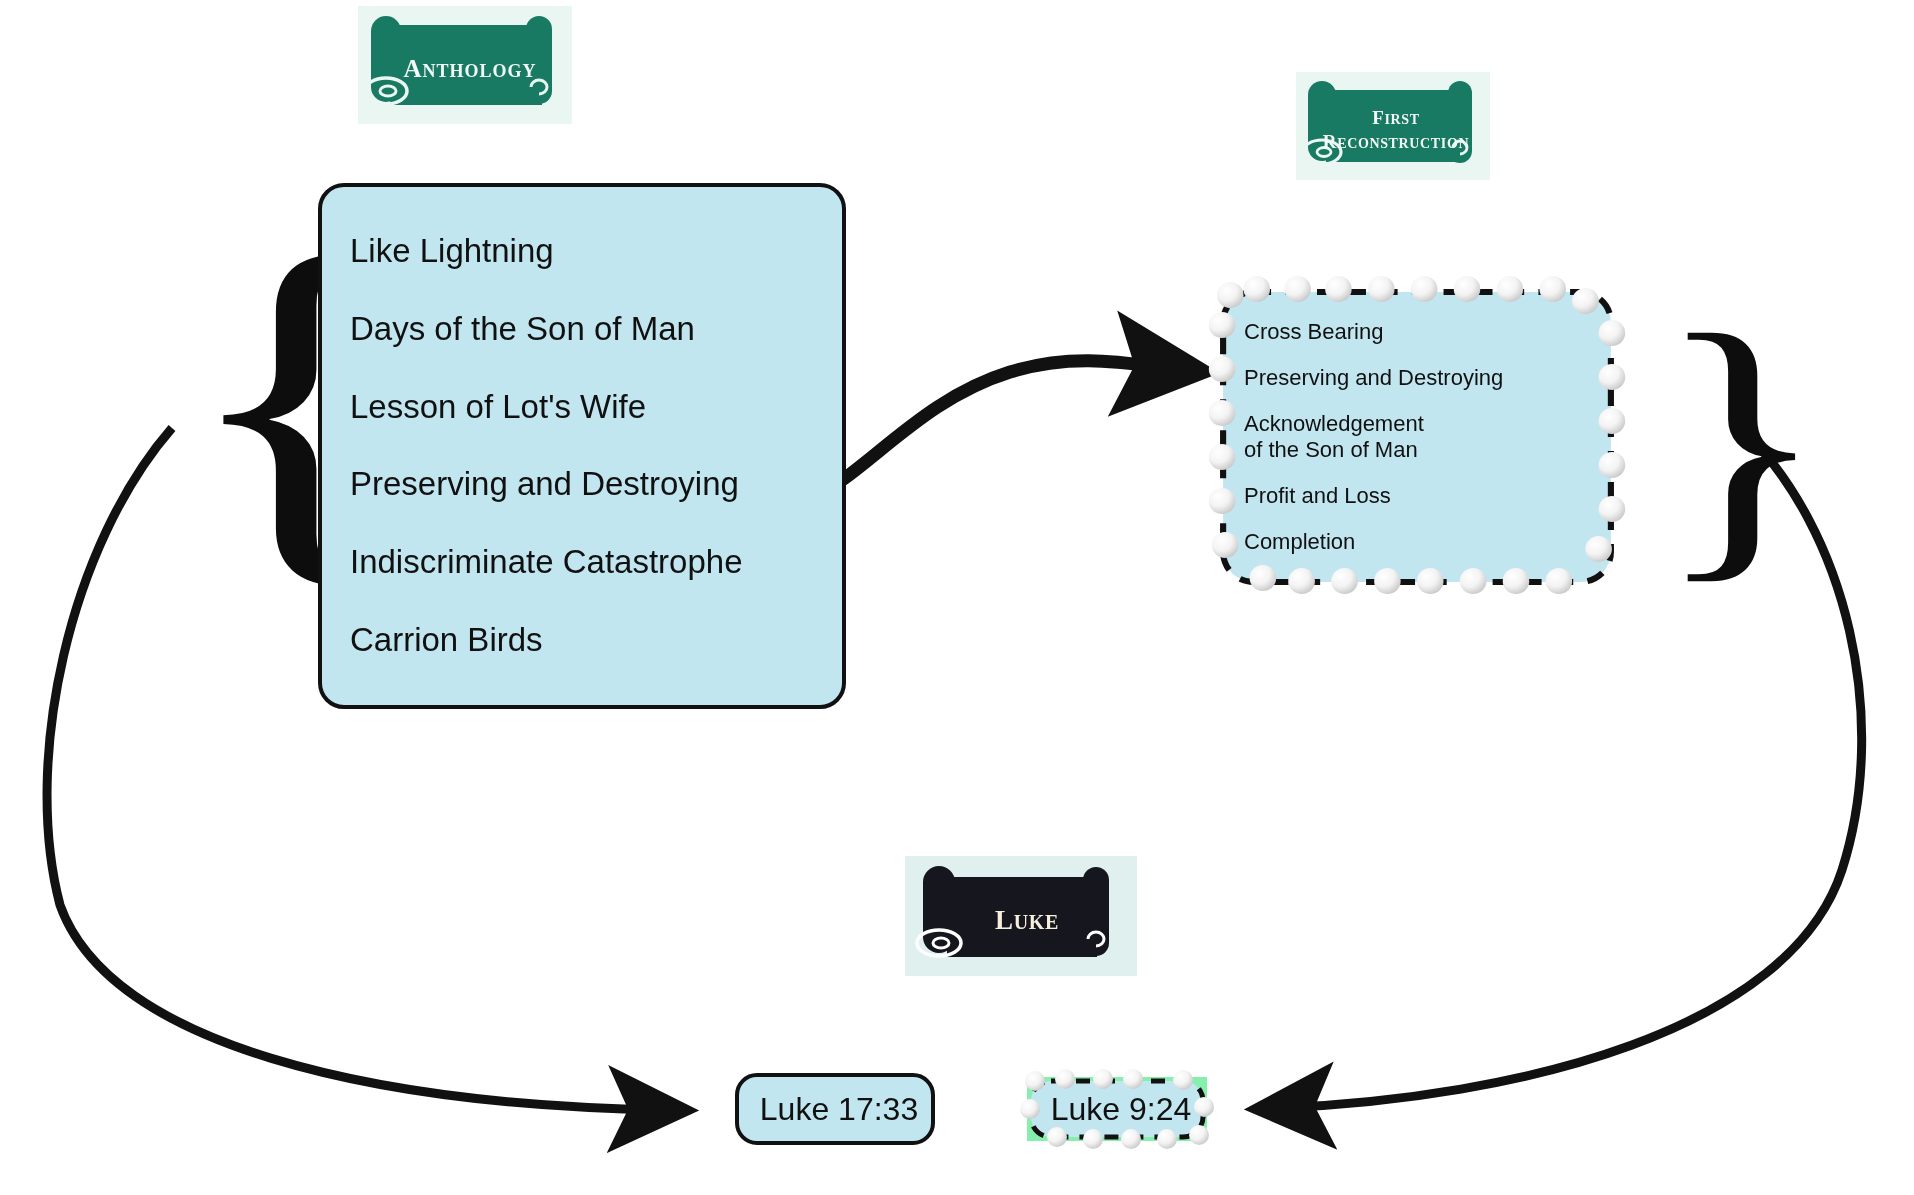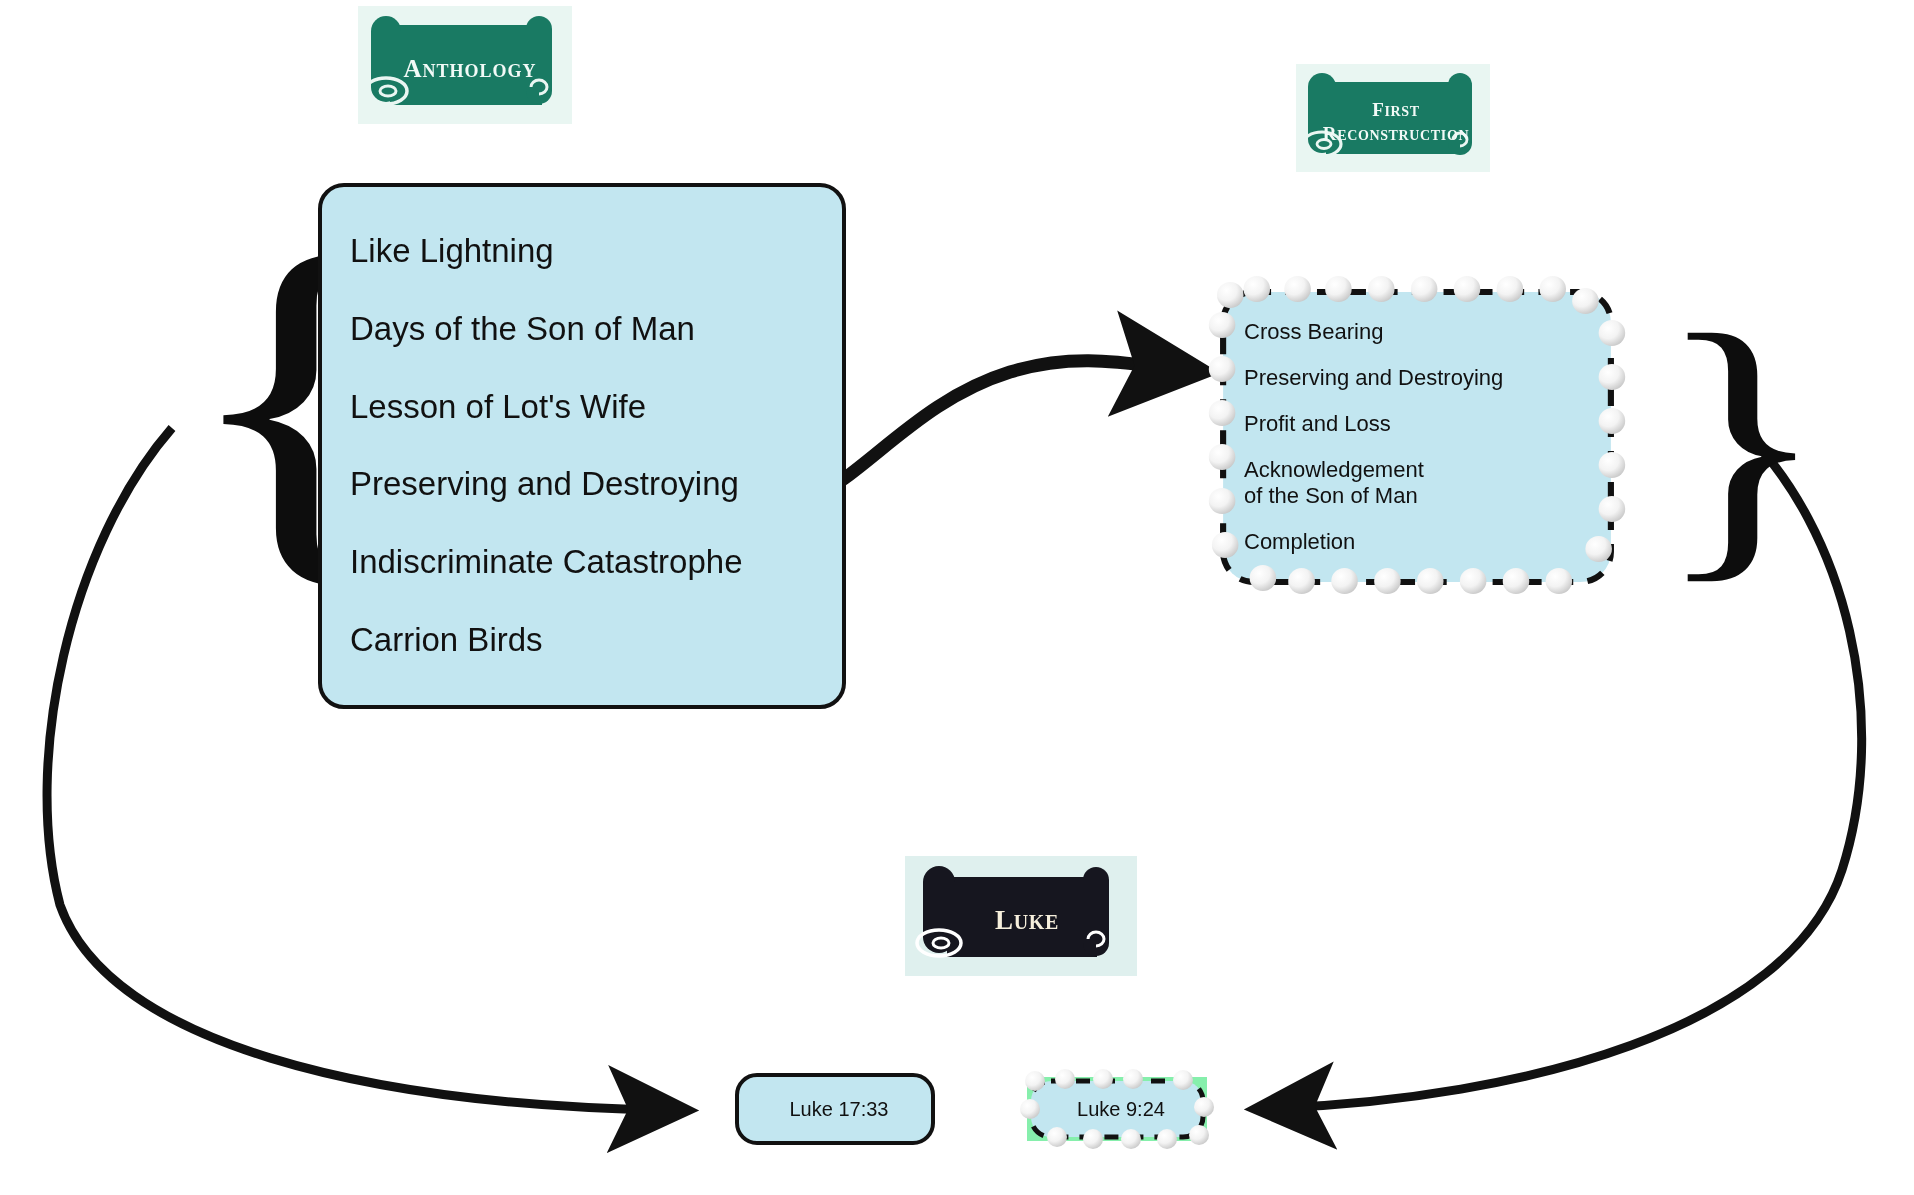--- a/index.html
+++ b/index.html
@@ -115,21 +115,21 @@
   
   .chip {
     position: absolute;
     display: flex;
     align-items: center;
     justify-content: center;
     box-sizing: border-box;
   }
   .chip .chip-label {
     color: #111111;
-    font-size: 20px;
+    font-size: 32px;
     position: relative;
     z-index: 2;
   }
   #luke1733-chip {
     left: 735px;
     top: 1073px;
     width: 200px;
     height: 72px;
     background: #c2e6f0;
     border: 4px solid #111111;
@@ -201,21 +201,21 @@
       <ellipse cx="30" cy="85" rx="8" ry="5" fill="#197a63" stroke="#e9f6f2" stroke-width="3"></ellipse>
 
       <path d="M168 23 a13 13 0 0 1 26 0 v62 a13 13 0 0 1 -26 0 z" fill="#197a63"></path>
       <path d="M181 88 a8 7 0 1 0 -8 -7" fill="none" stroke="#e9f6f2" stroke-width="3"></path>
       <text class="scroll-title" x="112" y="71" text-anchor="middle" font-size="25">
         <tspan font-size="25">A</tspan><tspan font-size="18">NTHOLOGY</tspan>
       </text>
     </svg>
   </div>
 
-  <div class="scroll-badge" id="reconstruction-scroll" style="left:1296px; top:64px; width:166px; height:108px;">
+  <div class="scroll-badge" id="reconstruction-scroll" style="left:1296px; top:72px; width:166px; height:108px;">
     <svg viewBox="0 0 194 108" width="194" height="108">
       <rect x="0" y="0" width="194" height="108" fill="#e9f6f2"></rect>
       <rect x="30" y="18" width="136" height="72" fill="#197a63"></rect>
       <path d="M12 23 a14 14 0 0 1 28 0 v52 a14 14 0 0 1 -28 0 z" fill="#197a63"></path>
       <ellipse cx="26" cy="80" rx="19" ry="12" fill="none" stroke="#e9f6f2" stroke-width="3.2"></ellipse>
       <ellipse cx="28" cy="80" rx="7" ry="4.5" fill="#197a63" stroke="#e9f6f2" stroke-width="2.8"></ellipse>
       <path d="M152 21 a12 12 0 0 1 24 0 v58 a12 12 0 0 1 -24 0 z" fill="#197a63"></path>
       <path d="M164 82 a7 6.5 0 1 0 -7 -6.5" fill="none" stroke="#e9f6f2" stroke-width="2.8"></path>
       <text class="scroll-title" x="100" y="52" text-anchor="middle">
         <tspan font-size="19">F</tspan><tspan font-size="14">IRST</tspan>
@@ -297,23 +297,23 @@
           <circle cx="4" cy="126" r="13"></circle>
           <circle cx="4" cy="82" r="13"></circle>
           <circle cx="4" cy="38" r="13"></circle>
           <circle cx="12" cy="8" r="13"></circle>
         </g>
       </svg>
     </div>
     <div class="panel-list">
       <div class="row">Cross Bearing</div>
       <div class="row">Preserving and Destroying</div>
-      <div class="row">Profit and Loss</div>
       <div class="row">Acknowledgement
 of the Son of Man</div>
+      <div class="row">Profit and Loss</div>
       <div class="row">Completion</div>
     </div>
   </div>
 
   <div class="node chip" id="luke1733-chip">
     <span class="chip-label">Luke 17:33</span>
   </div>
 
   <div class="node chip" id="luke924-chip">
     <div class="beaded-bg">

